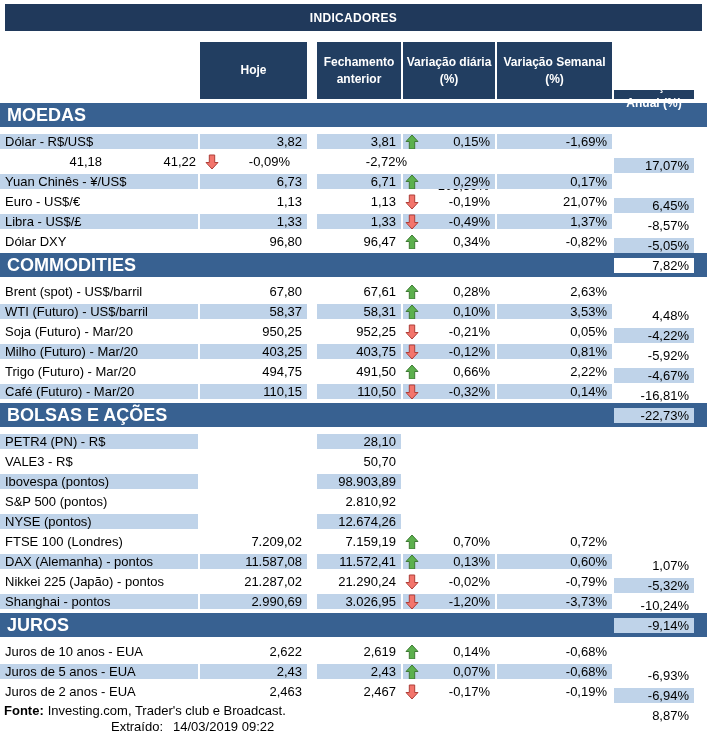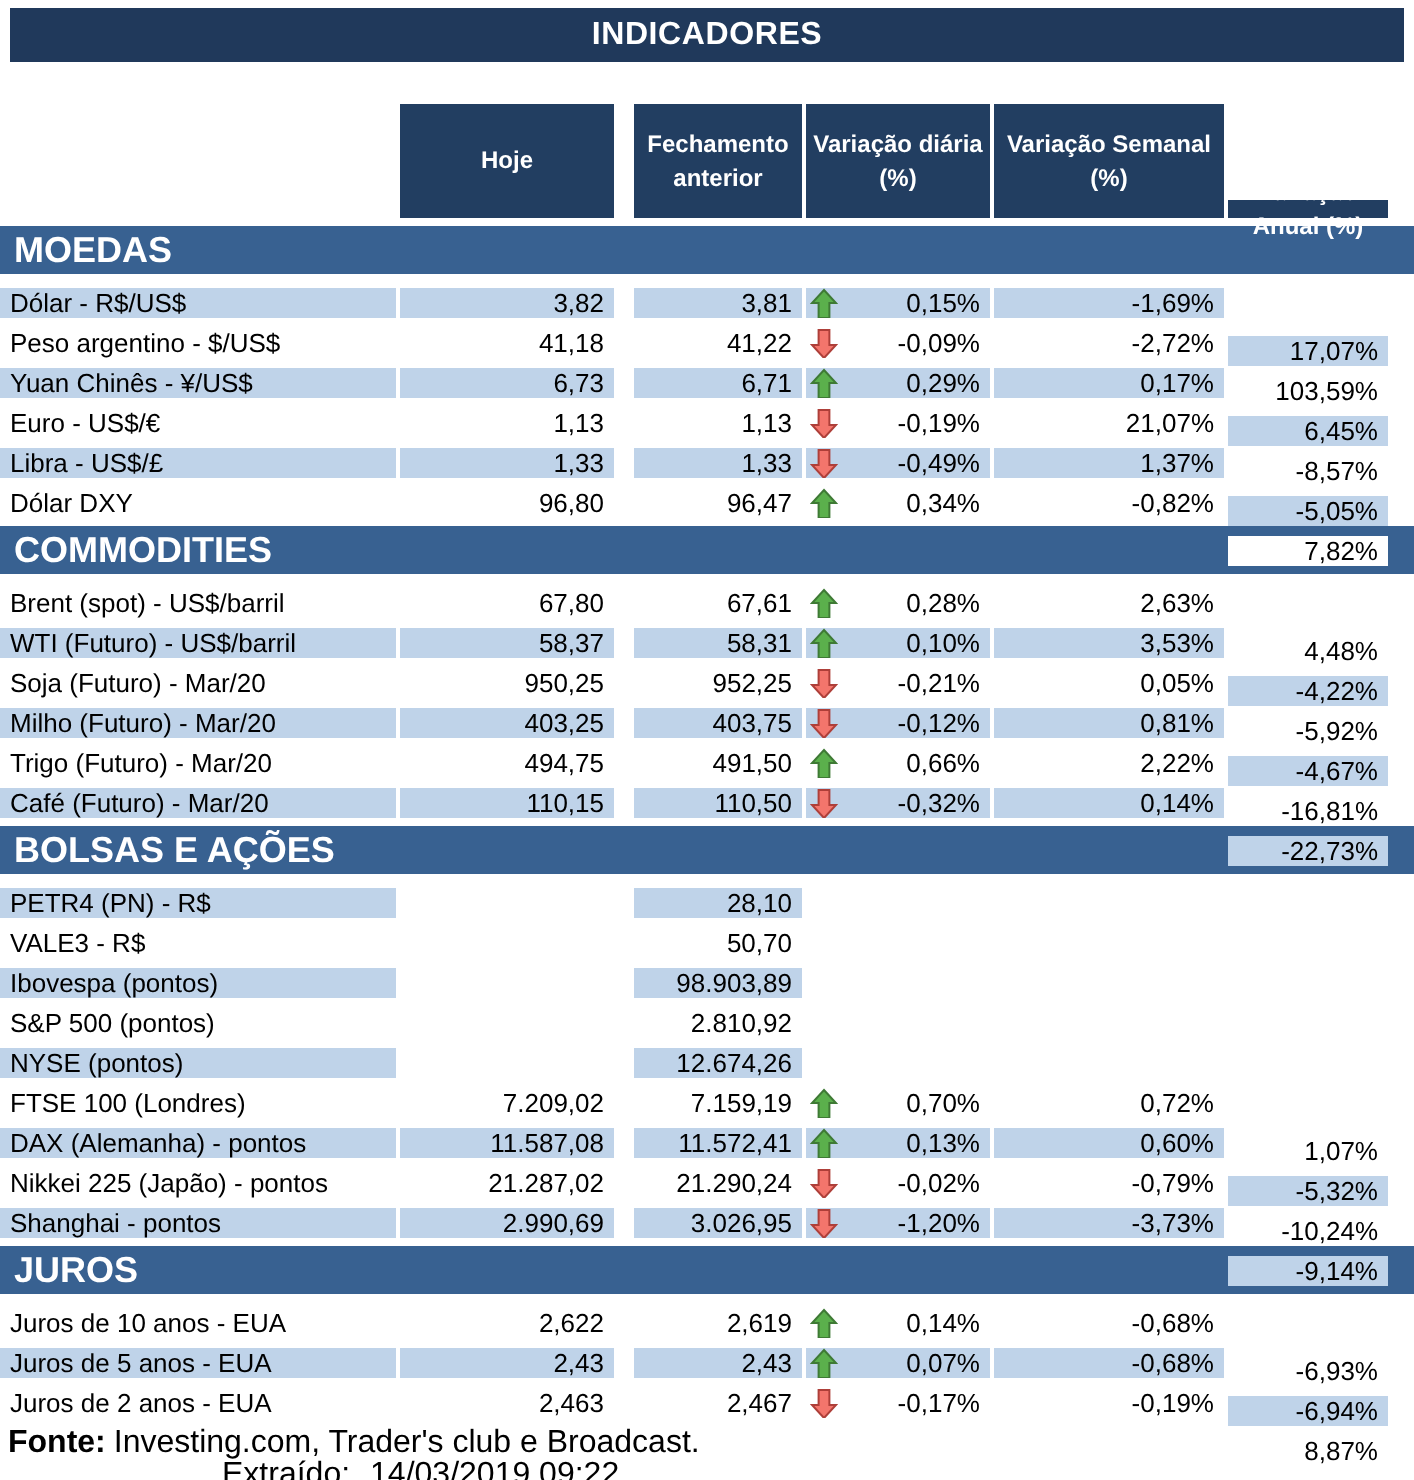--- a/index.html
+++ b/index.html
@@ -4,23 +4,23 @@
 <style>
   html,body { margin:0; padding:0; background:#ffffff; }
   body {
     width:707px; height:740px; overflow:hidden;
     font-family:"Liberation Sans","DejaVu Sans",sans-serif;
     color:#000;
   }
   .page { width:707px; height:740px; position:relative; }
 
   .title-bar {
-    margin:4px 5px 21px 5px; height:27px;
+    margin:4px 5px 11px 5px; height:27px;
     background:var(--title-bg);
-    color:#fff; font-weight:bold; font-size:16px; letter-spacing:0.3px;
+    color:#fff; font-weight:bold; font-size:12px; letter-spacing:0.3px;
     display:flex; align-items:center; justify-content:center;
   }
 
   .header-row { display:flex; height:57px; margin-bottom:4px; }
   .header-cell {
     background:var(--header-bg); color:#fff; font-weight:bold; font-size:12px;
     display:flex; align-items:center; justify-content:center; text-align:center;
     white-space:pre-line; line-height:1.4; box-sizing:border-box;
   }
   .h-spacer { background:transparent; }
@@ -44,21 +44,21 @@
     font-size:13px; display:flex; align-items:center;
     box-sizing:border-box; background:#ffffff; overflow:hidden;
   }
   .row.shaded .cell { background:var(--stripe); }
   .cell-label { padding-left:5px; justify-content:flex-start; white-space:nowrap; }
   .cell-num   { padding-right:5px; justify-content:flex-end; white-space:nowrap; }
   .cell-diaria { position:relative; justify-content:flex-end; padding-right:5px; }
   .cell-diaria .arrow { position:absolute; left:2px; top:50%; transform:translateY(-50%); }
   .diaria-val { white-space:nowrap; }
 
-  .footer { margin-top:3px; font-size:16px; }
+  .footer { margin-top:3px; font-size:13px; }
   .fonte-line { padding-left:4px; height:16px; }
   .extraido-line { padding-left:111px; height:16px; }
   .bold { font-weight:bold; }
   .footer span { margin-right:4px; }
   .extraido-line span:first-child { margin-right:10px; }
 </style>
 </head>
 <body>
 
 <div class="page">
@@ -87,21 +87,20 @@
         <div class="cell c-diaria cell-diaria">
           <svg width="14" height="16" viewBox="0 0 14 16" class="arrow">
             <path d="M7 1 L13 7.5 L9.7 7.5 L9.7 15 L4.3 15 L4.3 7.5 L1 7.5 Z" fill="#5BB04C" stroke="#3F7A35" stroke-width="1"></path>
           </svg>
           <span class="diaria-val">0,15%</span>
         </div>
         <div class="cell c-semanal cell-num">-1,69%</div>
         <div class="cell c-anual cell-num">17,07%</div>
       </div>
       <div class="row">
-        <div class="cell c-label cell-label">Peso argentino - $/US$</div>
         <div class="cell c-hoje cell-num">41,18</div>
         <div class="cell c-fech cell-num">41,22</div>
         <div class="cell c-diaria cell-diaria">
           <svg width="14" height="16" viewBox="0 0 14 16" class="arrow">
             <path d="M7 15 L1 8.5 L4.3 8.5 L4.3 1 L9.7 1 L9.7 8.5 L13 8.5 Z" fill="#F3756C" stroke="#AE3F39" stroke-width="1"></path>
           </svg>
           <span class="diaria-val">-0,09%</span>
         </div>
         <div class="cell c-semanal cell-num">-2,72%</div>
         <div class="cell c-anual cell-num">103,59%</div>

